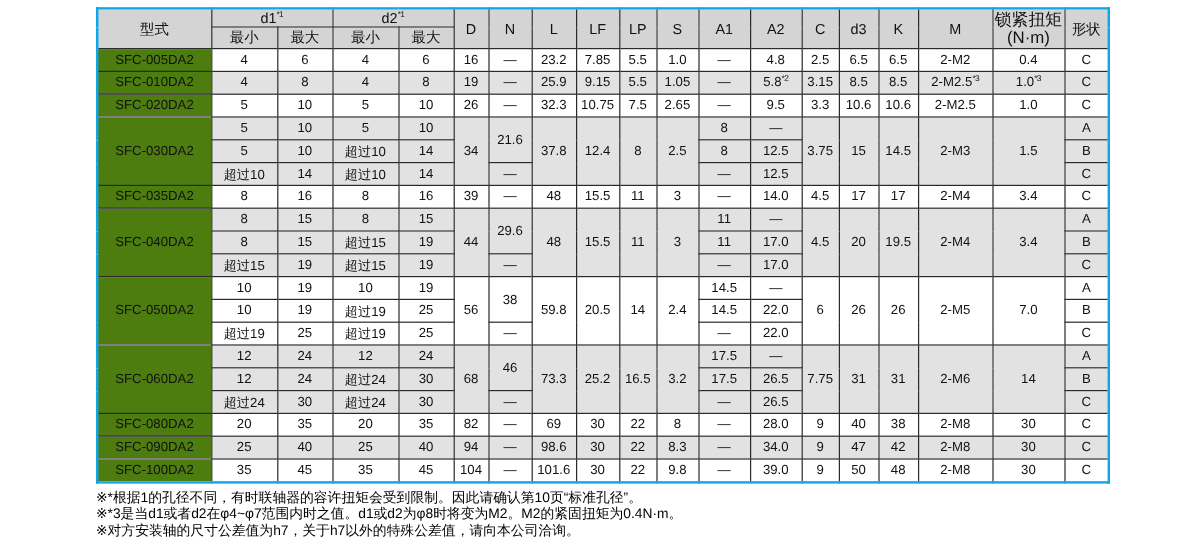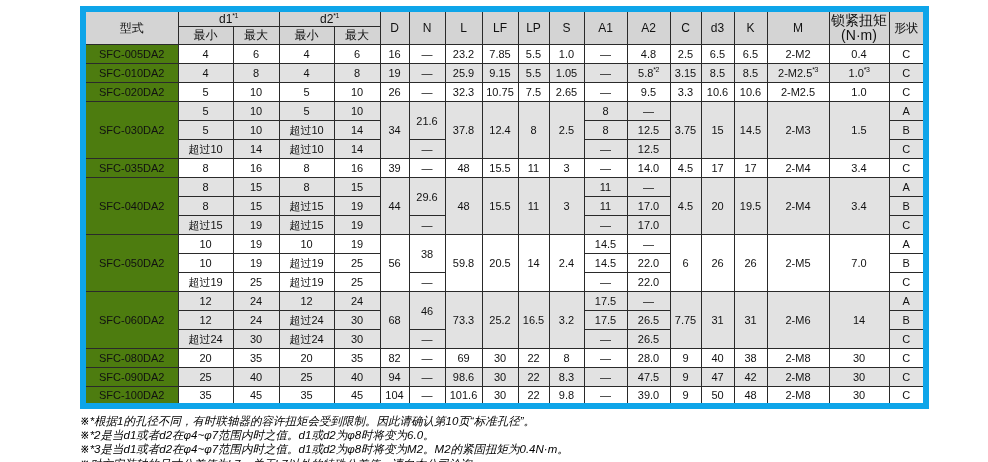--- a/index.html
+++ b/index.html
@@ -5,40 +5,40 @@
   * { box-sizing: border-box; }
   html, body { margin:0; padding:0; }
   body {
     width: 988px; height: 462px; background: #ffffff;
     font-family: "Liberation Sans", "DejaVu Sans", sans-serif;
     color: #111; overflow: hidden;
   }
   .wrap { padding: 6px 0 0 80px; }
   table.spec {
     border-collapse: collapse; table-layout: fixed;
-    border: 6px solid #0ea5e9;
+    border: 2px solid #0ea5e9;
   }
   .spec th, .spec td {
     border: 1px solid #2a2a2a;
     text-align: center; vertical-align: middle;
     padding: 0 1px; font-weight: normal; overflow: hidden;
     white-space: nowrap;
   }
   .spec thead th { background: #d4d4d4; font-size: 12px; }
   .spec thead tr.h1 { height: 15px; }
   .spec thead tr.h2 { height: 14px; }
   .spec thead th.torque-h { font-size: 14px; line-height: 1.1; }
   .spec tbody tr { height: 19px; }
   .spec tbody td { font-size: 11px; }
   .spec th.model { background: #4d7c0f; font-size: 11px; }
   .spec tbody tr.gray td { background: #e2e2e2; }
   .spec tbody tr.white td { background: #ffffff; }
   sup { font-size: 7px; vertical-align: super; line-height: 0; letter-spacing: -0.5px; }
   .notes { margin-top: 5px; font-size: 11.5px; line-height: 1.25; color: #000; }
-  .notes div { white-space: nowrap; font-style: italic; }
+  .notes div { white-space: nowrap; }
 </style>
 </head>
 <body>
 
 <div class="wrap">
   <table class="spec">
     <colgroup>
       <col style="width:95px">
         <col style="width:55px">
         <col style="width:46px">
@@ -361,21 +361,21 @@
           <td>40</td>
           <td>25</td>
           <td>40</td>
           <td>94</td>
           <td>—</td>
           <td>98.6</td>
           <td>30</td>
           <td>22</td>
           <td>8.3</td>
           <td>—</td>
-          <td>47.5</td>
+          <td>34.0</td>
           <td>9</td>
           <td>47</td>
           <td>42</td>
           <td>2-M8</td>
           <td>30</td>
           <td>C</td>
         </tr>
         <tr class="white">
           <th class="model">SFC-100DA2</th>
           <td>35</td>
@@ -395,17 +395,16 @@
           <td>48</td>
           <td>2-M8</td>
           <td>30</td>
           <td>C</td>
         </tr>
       </tbody>
   </table>
 
   <div class="notes">
     <div>※*根据1的孔径不同，有时联轴器的容许扭矩会受到限制。因此请确认第10页“标准孔径”。</div>
-    <div>※*2是当d1或者d2在φ4~φ7范围内时之值。d1或d2为φ8时将变为6.0。</div>
     <div>※*3是当d1或者d2在φ4~φ7范围内时之值。d1或d2为φ8时将变为M2。M2的紧固扭矩为0.4N·m。</div>
     <div>※对方安装轴的尺寸公差值为h7，关于h7以外的特殊公差值，请向本公司洽询。</div>
   </div>
 </div>
 
 </body></html>

